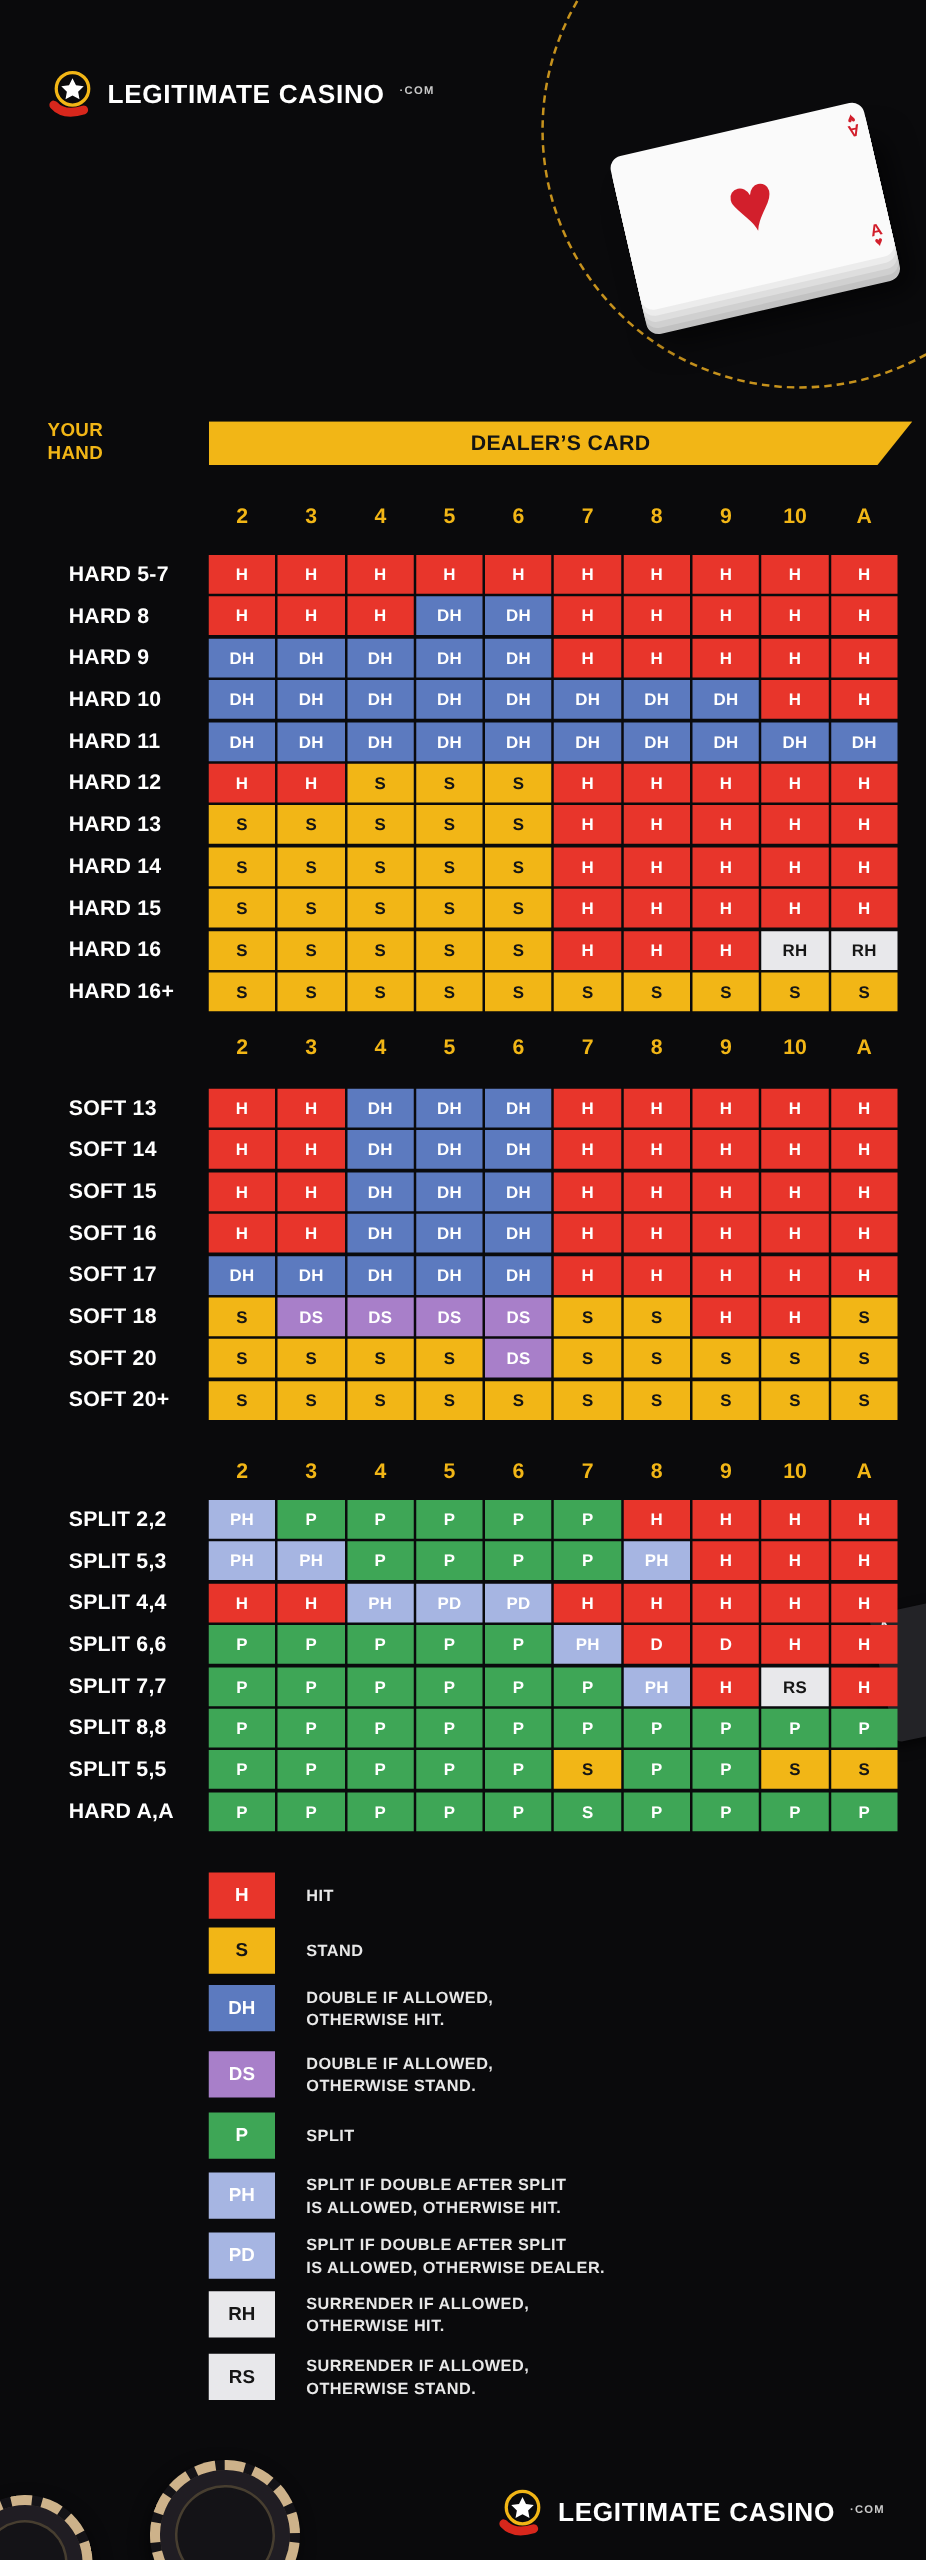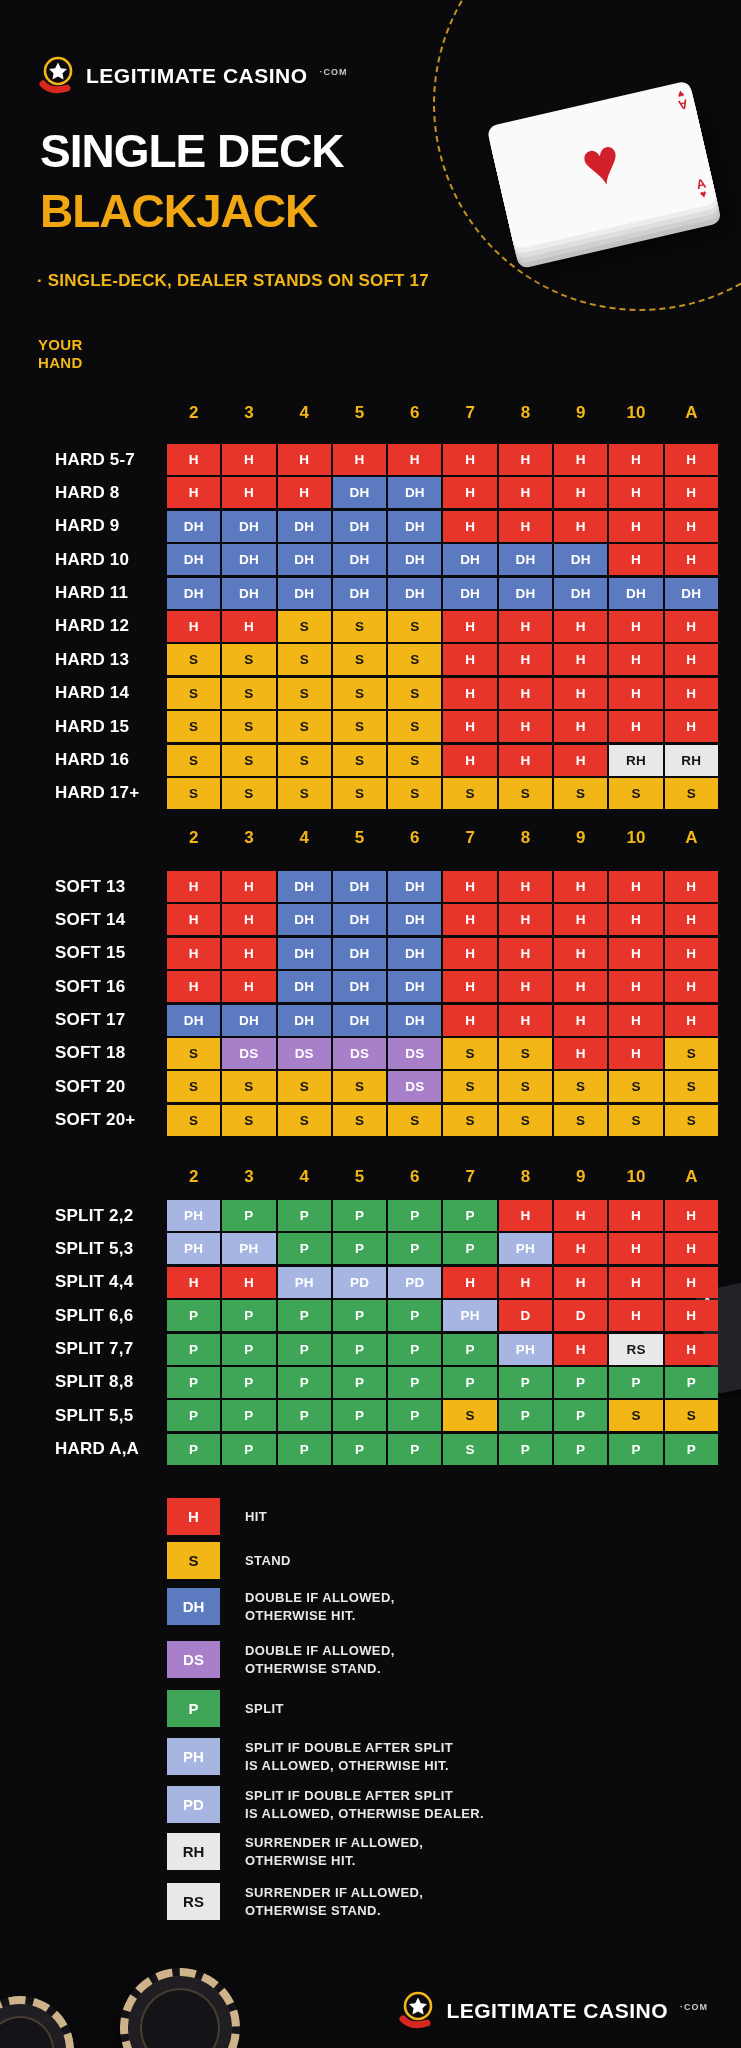--- a/index.html
+++ b/index.html
@@ -91,27 +91,27 @@
   <div class="logo logo-header">
     <svg class="emblem" viewBox="0 0 40 42">
       <circle cx="20" cy="16" r="13" fill="none" stroke="#f2b616" stroke-width="2.6"></circle>
       <path d="M20 7.5 L22.8 13.2 L29 14 L24.5 18.3 L25.6 24.4 L20 21.4 L14.4 24.4 L15.5 18.3 L11 14 L17.2 13.2 Z" fill="#ffffff"></path>
       <path d="M5 29 Q13 38 29 33" fill="none" stroke="#d8271c" stroke-width="7" stroke-linecap="round"></path>
     </svg>
     <span class="brand-text">LEGITIMATE CASINO</span>
     <span class="brand-tld">·COM</span>
   </div>
 
-  <div class="title title-1">SINGLE DECK</div>
-  <div class="title title-2">BLACKJACK</div>
-  <div class="subtitle">· SINGLE-DECK, DEALER STANDS ON SOFT 17</div>
 
   <div class="corner-label">
     <div>YOUR</div>
     <div>HAND</div>
+  </div>
+  <div class="dealer-banner">
+    <span>DEALER’S CARD</span>
   </div>
 
   <div class="digits-row digits-hard">
       <div></div>
       <div class="digit">2</div>
       <div class="digit">3</div>
       <div class="digit">4</div>
       <div class="digit">5</div>
       <div class="digit">6</div>
       <div class="digit">7</div>
@@ -224,21 +224,21 @@
       <div class="cell" style="background: rgb(242, 182, 22); color: rgb(21, 21, 21);">S</div>
       <div class="cell" style="background: rgb(242, 182, 22); color: rgb(21, 21, 21);">S</div>
       <div class="cell" style="background: rgb(242, 182, 22); color: rgb(21, 21, 21);">S</div>
       <div class="cell" style="background: rgb(242, 182, 22); color: rgb(21, 21, 21);">S</div>
       <div class="cell" style="background: rgb(242, 182, 22); color: rgb(21, 21, 21);">S</div>
       <div class="cell" style="background: rgb(232, 53, 43); color: rgb(255, 255, 255);">H</div>
       <div class="cell" style="background: rgb(232, 53, 43); color: rgb(255, 255, 255);">H</div>
       <div class="cell" style="background: rgb(232, 53, 43); color: rgb(255, 255, 255);">H</div>
       <div class="cell" style="background: rgb(232, 232, 235); color: rgb(21, 21, 21);">RH</div>
       <div class="cell" style="background: rgb(232, 232, 235); color: rgb(21, 21, 21);">RH</div>
-      <div class="row-label">HARD 17+</div>
+      <div class="row-label">HARD 16+</div>
       <div class="cell" style="background: rgb(242, 182, 22); color: rgb(21, 21, 21);">S</div>
       <div class="cell" style="background: rgb(242, 182, 22); color: rgb(21, 21, 21);">S</div>
       <div class="cell" style="background: rgb(242, 182, 22); color: rgb(21, 21, 21);">S</div>
       <div class="cell" style="background: rgb(242, 182, 22); color: rgb(21, 21, 21);">S</div>
       <div class="cell" style="background: rgb(242, 182, 22); color: rgb(21, 21, 21);">S</div>
       <div class="cell" style="background: rgb(242, 182, 22); color: rgb(21, 21, 21);">S</div>
       <div class="cell" style="background: rgb(242, 182, 22); color: rgb(21, 21, 21);">S</div>
       <div class="cell" style="background: rgb(242, 182, 22); color: rgb(21, 21, 21);">S</div>
       <div class="cell" style="background: rgb(242, 182, 22); color: rgb(21, 21, 21);">S</div>
       <div class="cell" style="background: rgb(242, 182, 22); color: rgb(21, 21, 21);">S</div>

